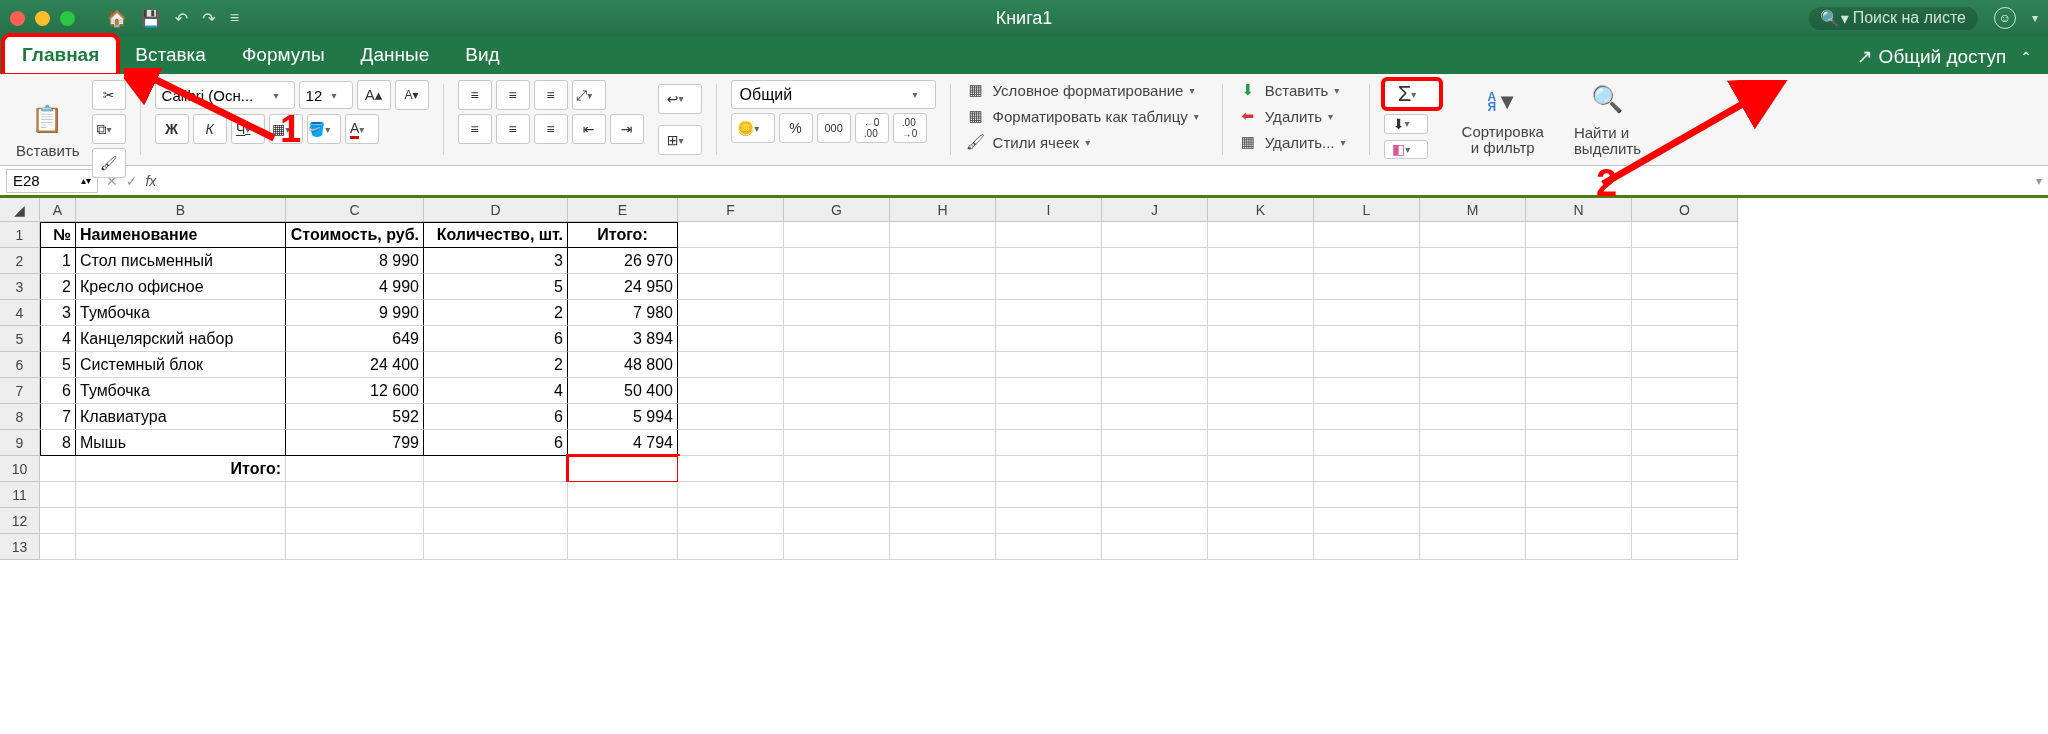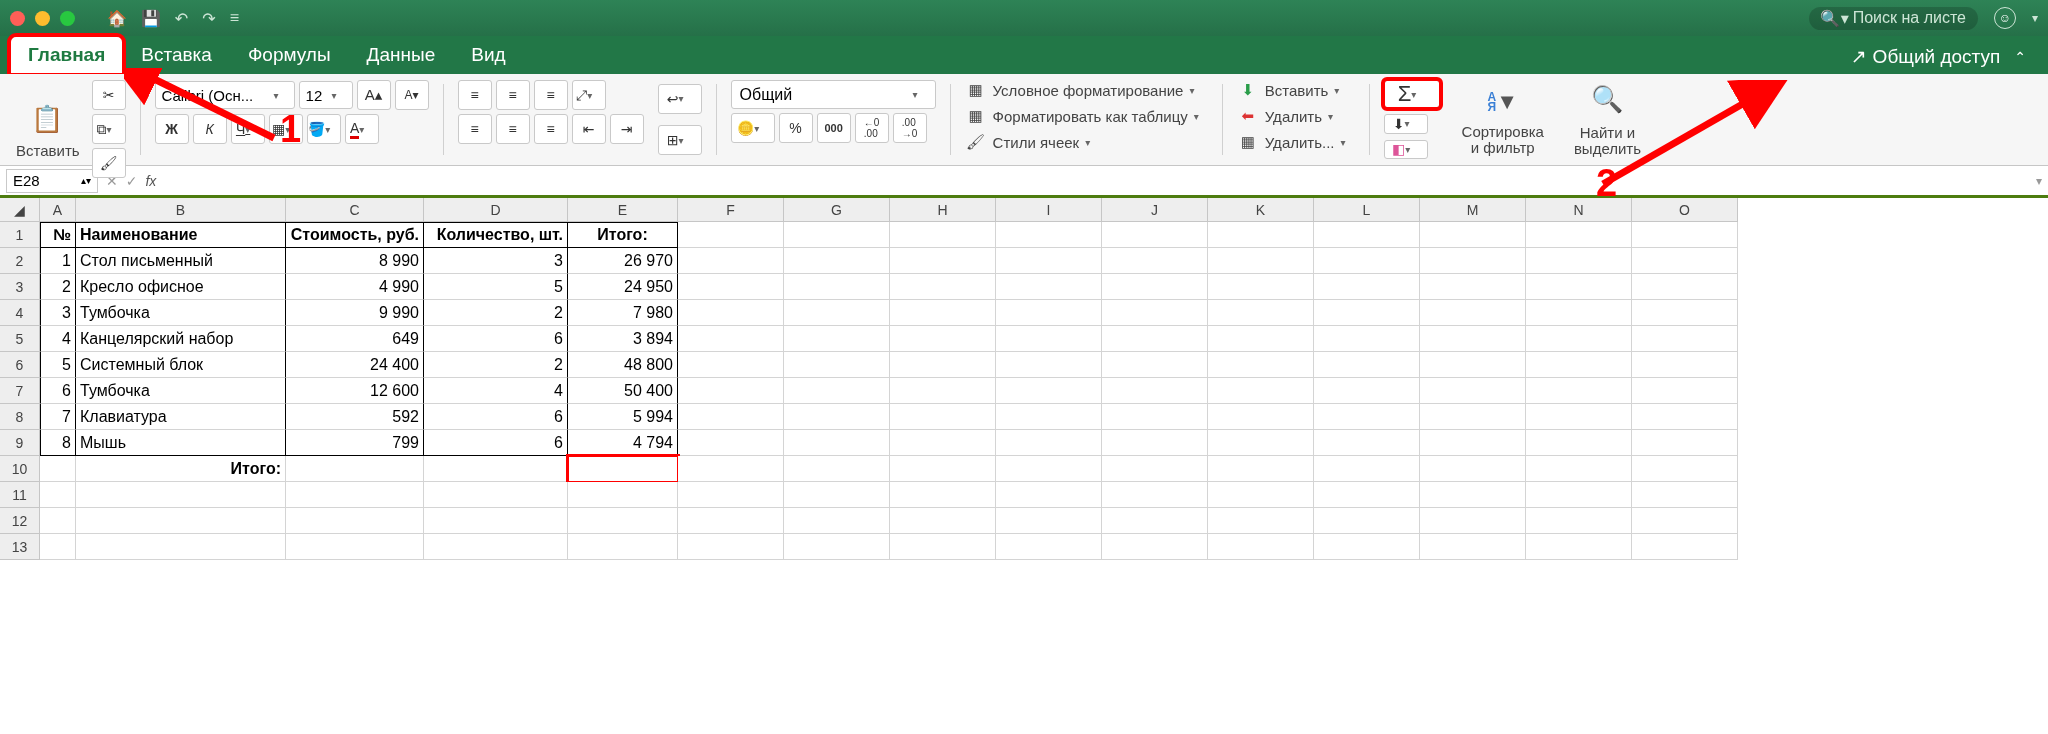--- a/index.html
+++ b/index.html
@@ -7,21 +7,21 @@
   .titlebar { height: 36px; background: linear-gradient(#2e8356,#257048); display: flex; align-items: center; padding: 0 10px; color: #fff; position: relative; }
   .traffic { display: flex; gap: 10px; margin-right: 18px; }
   .dot { width: 15px; height: 15px; border-radius: 50%; }
   .dot.red { background: #ff5f57; } .dot.yel { background: #febc2e; } .dot.grn { background: #28c840; }
   .qat { display: flex; gap: 14px; align-items: center; margin-left: 14px; }
   .qat span, .right-icons span { color: #cde5d6; }
   .title { position: absolute; left: 0; right: 0; text-align: center; font-size: 18px; color: #fff; pointer-events: none; }
   .right-icons { margin-left: auto; display: flex; gap: 16px; align-items: center; position: relative; z-index: 2; }
   .searchbox { display: flex; align-items: center; gap: 4px; background: rgba(0,0,0,.18); border-radius: 12px; padding: 2px 12px; color: #cfe7d8; font-size: 16px; }
   .smiley { width: 22px; height: 22px; border: 1.5px solid #cde5d6; border-radius: 50%; display:flex;align-items:center;justify-content:center;font-size:12px;}
-  .tabs { height: 38px; background: #227747; display: flex; align-items: flex-end; padding: 0 10px; }
+  .tabs { height: 38px; background: #227747; display: flex; align-items: flex-end; padding: 0 4px; }
   .tab { padding: 8px 18px 8px; font-size: 19px; color: #fff; cursor: pointer; }
   .tab.active { background: #fff; color: #1e7a41; border-radius: 6px 6px 0 0; font-weight: 600; }
   .share { margin-left: auto; padding: 6px 12px; color: #fff; font-size: 19px; display:flex;align-items:center;gap:6px;}
   .ribbon { height: 92px; background: #f6f6f6; border-bottom: 1px solid #c6c6c6; display: flex; padding: 6px 8px; gap: 14px; }
   .group { display: flex; flex-direction: column; gap: 4px; }
   .row { display: flex; gap: 4px; align-items: center; }
   .btn { border: 1px solid #c9c9c9; background: #fff; border-radius: 3px; display:flex;align-items:center;justify-content:center;font-size:14px;color:#333;}
   .btn.small { width: 34px; height: 30px; }
   .btn.med { height: 30px; padding: 0 8px; }
   .dd { width: 14px; font-size: 10px; color: #666; }
@@ -60,20 +60,21 @@
     <div class="dot yel"></div>
     <div class="dot grn"></div>
   </div>
   <div class="qat">
     <span>🏠</span>
     <span>💾</span>
     <span>↶</span>
     <span>↷</span>
     <span>≡</span>
   </div>
+  <div class="title">Книга1</div>
   <div class="right-icons">
     <div class="searchbox">
       <span>🔍▾</span>
       <span>Поиск на листе</span>
     </div>
     <div class="smiley">☺</div>
     <span style="font-size:12px;">▾</span>
   </div>
 </div>
 
@@ -158,21 +159,21 @@
   <div class="group">
     <div class="row">
       <div class="num-format">
           <span>Общий</span>
           <span class="dd">▾</span>
         </div>
     </div>
     <div class="row">
       <span class="btn small" style="width:44px;">🪙<span class="dd">▾</span></span>
       <span class="btn small">%</span>
-      <span class="btn small" style="font-size:11px;font-weight:bold;">000</span>
+      <span class="btn small" style="font-size:11px;">000</span>
       <span class="btn small" style="font-size:10px;">←0<br>.00</span>
       <span class="btn small" style="font-size:10px;">.00<br>→0</span>
     </div>
   </div>
   <div class="sep"></div>
 
   <div class="group" style="gap:6px;">
     <div class="txtrow">
         <span class="ico">▦</span>
         <span>Условное форматирование</span> 
@@ -217,21 +218,21 @@
   </div>
   <div class="bigbtn">
     <div class="shape" style="font-size:22px;">
       <span style="font-size:12px;color:#3a7fd5;font-weight:bold;line-height:10px;">А<br>Я</span>▼
     </div>
     <span style="white-space:pre-line;text-align:center;line-height:16px;">Сортировка
 и фильтр</span>
   </div>
   <div class="bigbtn">
     <div class="shape">🔍</div>
-    <span style="white-space:pre-line;text-align:center;line-height:16px;margin-top:7px;">Найти и
+    <span style="white-space:pre-line;line-height:16px;margin-top:7px;">Найти и
 выделить</span>
   </div>
 
   <svg class="arrow1" style="left:124px;top:-6px;" width="160" height="90">
     <defs>
         <marker id="ah1" markerWidth="8" markerHeight="8" refX="2" refY="4" orient="auto">
           <polygon points="0 0, 8 4, 0 8" fill="#f00"></polygon>
         </marker>
       </defs>
     <line x1="150" y1="70" x2="20" y2="6" stroke="#f00" stroke-width="7" marker-end="url(#ah1)"></line>

